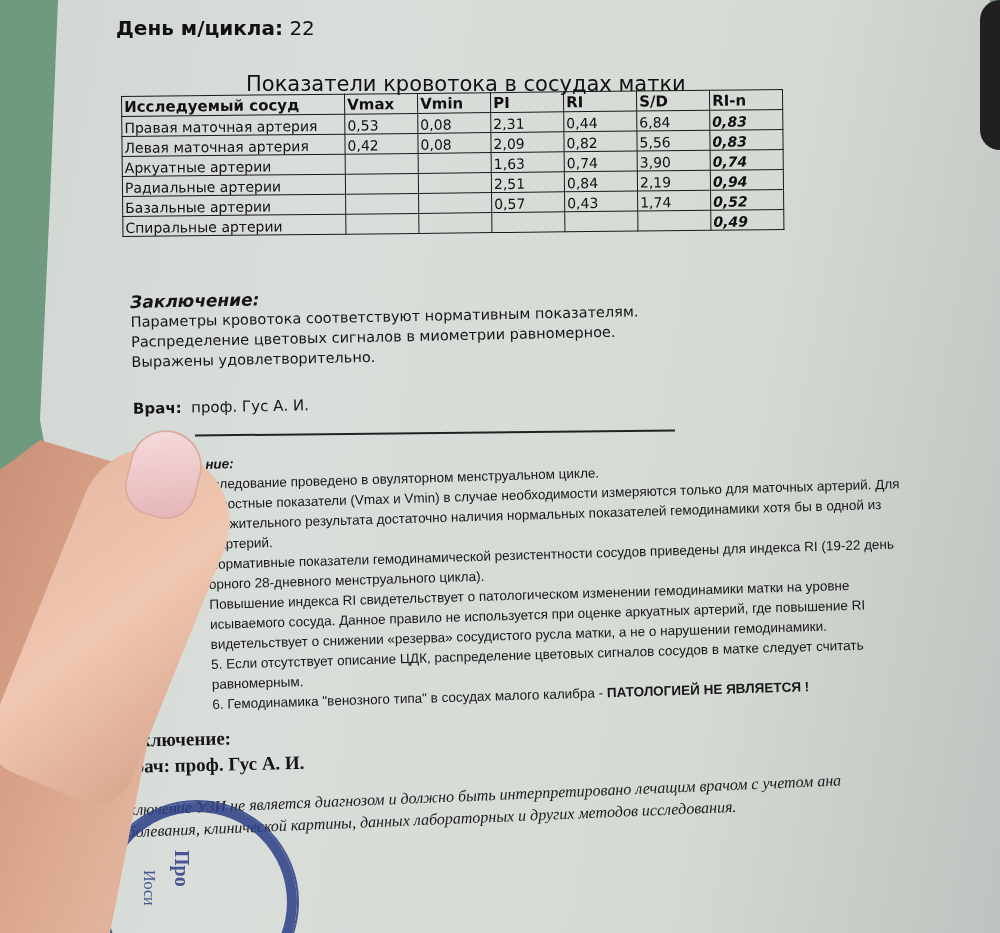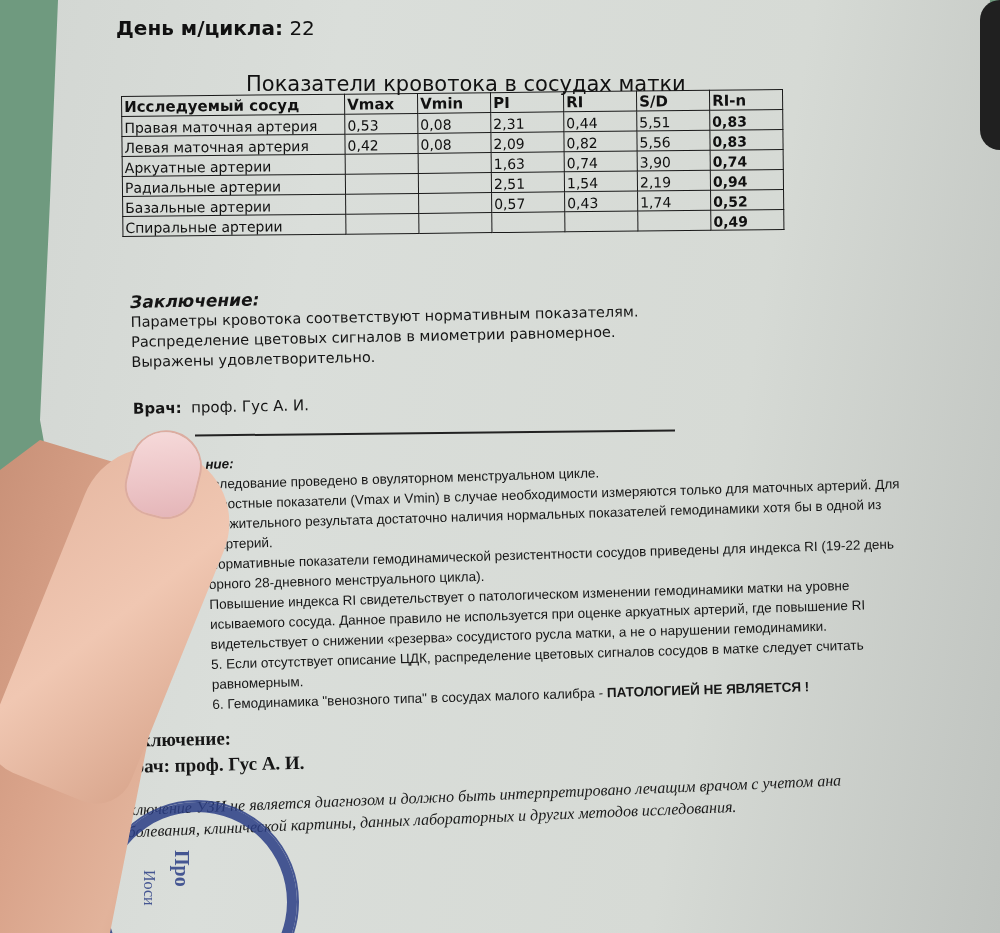--- a/index.html
+++ b/index.html
@@ -24,21 +24,21 @@
     position: absolute; left: 121px; top: 96px;
     border-collapse: collapse; font-size: 14px; color: #111;
     transform: rotate(-0.6deg); transform-origin: left top;
   }
   table.flow th, table.flow td {
     border: 1.5px solid #1a1a1a; padding: 0 2px; height: 19px; text-align: left; vertical-align: bottom;
   }
   table.flow th { font-weight: bold; font-size: 15px; }
   table.flow td.c0 { width: 218px; }
   table.flow td.cn { width: 68px; }
-  table.flow td.rin { font-weight: bold; width: 68px; }
+  table.flow td.rin { font-weight: bold; width: 68px; font-style: italic; }
   .concl {
     position: absolute; left: 130px; top: 292px; font-size: 14.5px; color: #151515;
     transform: rotate(-1.2deg); transform-origin: left top; line-height: 20px;
   }
   .concl .h { font-style: italic; font-weight: bold; font-size: 17px; }
   .doctor { position: absolute; left: 133px; top: 398px; font-size: 15px; color: #151515; transform: rotate(-1.2deg); }
   .doctor b { font-weight: bold; }
   .rule { position: absolute; left: 195px; top: 432px; width: 480px; height: 1.5px; background: #222; transform: rotate(-0.6deg); }
   .notes {
     position: absolute; left: 205px; top: 455px; width: 820px; font-size: 13.5px; color: #161616;
@@ -102,21 +102,21 @@
       <th>RI-n</th>
     </tr>
   </thead>
   <tbody>
     <tr>
       <td class="c0">Правая маточная артерия</td>
       <td class="cn">0,53</td>
       <td class="cn">0,08</td>
       <td class="cn">2,31</td>
       <td class="cn">0,44</td>
-      <td class="cn">5,51</td>
+      <td class="cn">6,84</td>
       <td class="rin">0,83</td>
     </tr>
     <tr>
       <td class="c0">Левая маточная артерия</td>
       <td class="cn">0,42</td>
       <td class="cn">0,08</td>
       <td class="cn">2,09</td>
       <td class="cn">0,82</td>
       <td class="cn">5,56</td>
       <td class="rin">0,83</td>
@@ -128,21 +128,21 @@
       <td class="cn">1,63</td>
       <td class="cn">0,74</td>
       <td class="cn">3,90</td>
       <td class="rin">0,74</td>
     </tr>
     <tr>
       <td class="c0">Радиальные артерии</td>
       <td class="cn"></td>
       <td class="cn"></td>
       <td class="cn">2,51</td>
-      <td class="cn">1,54</td>
+      <td class="cn">0,84</td>
       <td class="cn">2,19</td>
       <td class="rin">0,94</td>
     </tr>
     <tr>
       <td class="c0">Базальные артерии</td>
       <td class="cn"></td>
       <td class="cn"></td>
       <td class="cn">0,57</td>
       <td class="cn">0,43</td>
       <td class="cn">1,74</td>

